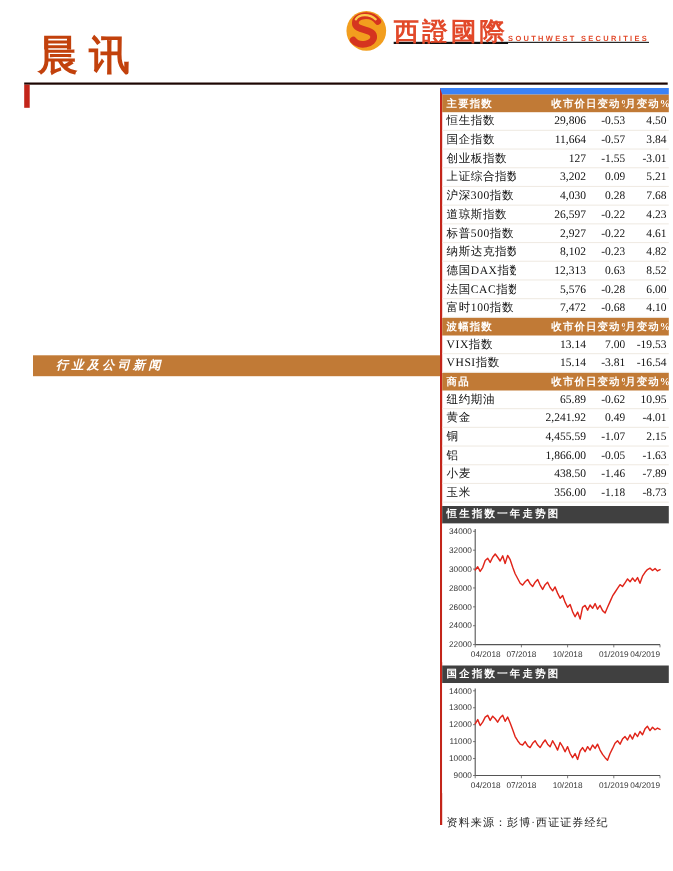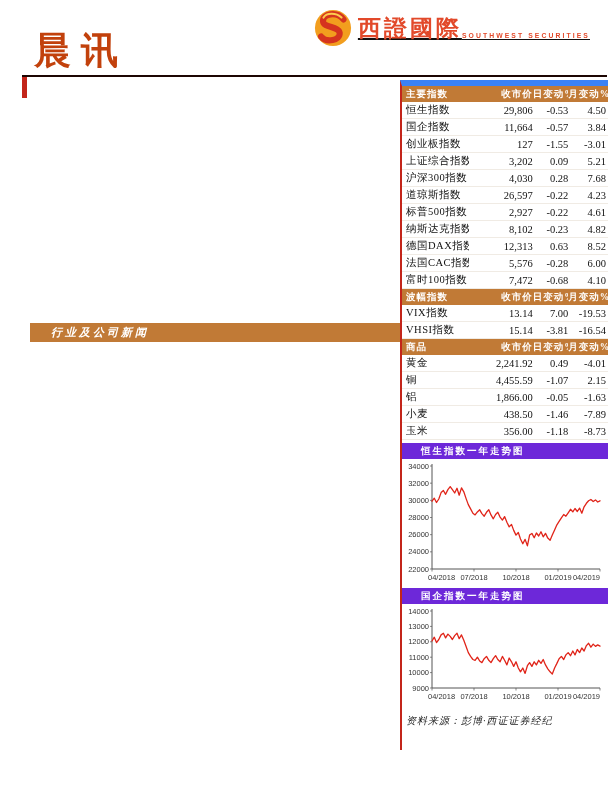--- a/index.html
+++ b/index.html
@@ -37,28 +37,28 @@
   .trow.thead{background:#c17a36;border-bottom:none;}
   .cell{font-size:10.5px;white-space:nowrap;overflow:hidden;}
   .thead .cell{color:#fff;font-weight:bold;font-size:9.5px;letter-spacing:1px;}
   .c0{width:64px;text-align:left;padding-left:4px;letter-spacing:0.5px;}
   .c1{width:64px;text-align:right;}
   .c2{width:36px;text-align:right;}
   .c3{width:38px;text-align:right;padding-right:2px;}
   
   .chart-block{margin-top:3px;}
   .chart-title{
-    height:16px;background:#6d28d9;color:#fff;font-size:9.5px;font-weight:bold;
-    letter-spacing:2px;line-height:16px;padding-left:19px;
+    height:16px;background:#404040;color:#fff;font-size:9.5px;font-weight:bold;
+    letter-spacing:2px;line-height:16px;padding-left:4px;
   }
   svg.chart{display:block;background:#fff;}
   svg.chart text.tick{font-size:7.5px;fill:#333;font-family:"Liberation Sans","DejaVu Sans",sans-serif;}
   
   .source{
-    margin-top:10px;padding-left:4px;font-style:italic;font-size:10px;color:#222;letter-spacing:1px;
+    margin-top:20px;padding-left:4px;font-size:10px;color:#222;letter-spacing:1px;
   }
 </style>
 </head>
 <body>
 
 <div class="page">
 
   <div class="logo">
     <svg width="38" height="38" viewBox="0 0 40 40">
       <circle cx="20" cy="20" r="19" fill="#f29e1e"></circle>
@@ -169,20 +169,26 @@
           <div class="cell c0">VHSI指数</div>
           <div class="cell c1">15.14</div>
           <div class="cell c2">-3.81</div>
           <div class="cell c3">-16.54</div>
         </div>
         <div class="trow thead">
           <div class="cell c0">商品</div>
           <div class="cell c1">收市价</div>
           <div class="cell c2">日变动%</div>
           <div class="cell c3">月变动%</div>
+        </div>
+        <div class="trow">
+          <div class="cell c0">纽约期油</div>
+          <div class="cell c1">65.89</div>
+          <div class="cell c2">-0.62</div>
+          <div class="cell c3">10.95</div>
         </div>
         <div class="trow">
           <div class="cell c0">黄金</div>
           <div class="cell c1">2,241.92</div>
           <div class="cell c2">0.49</div>
           <div class="cell c3">-4.01</div>
         </div>
         <div class="trow">
           <div class="cell c0">铜</div>
           <div class="cell c1">4,455.59</div>

